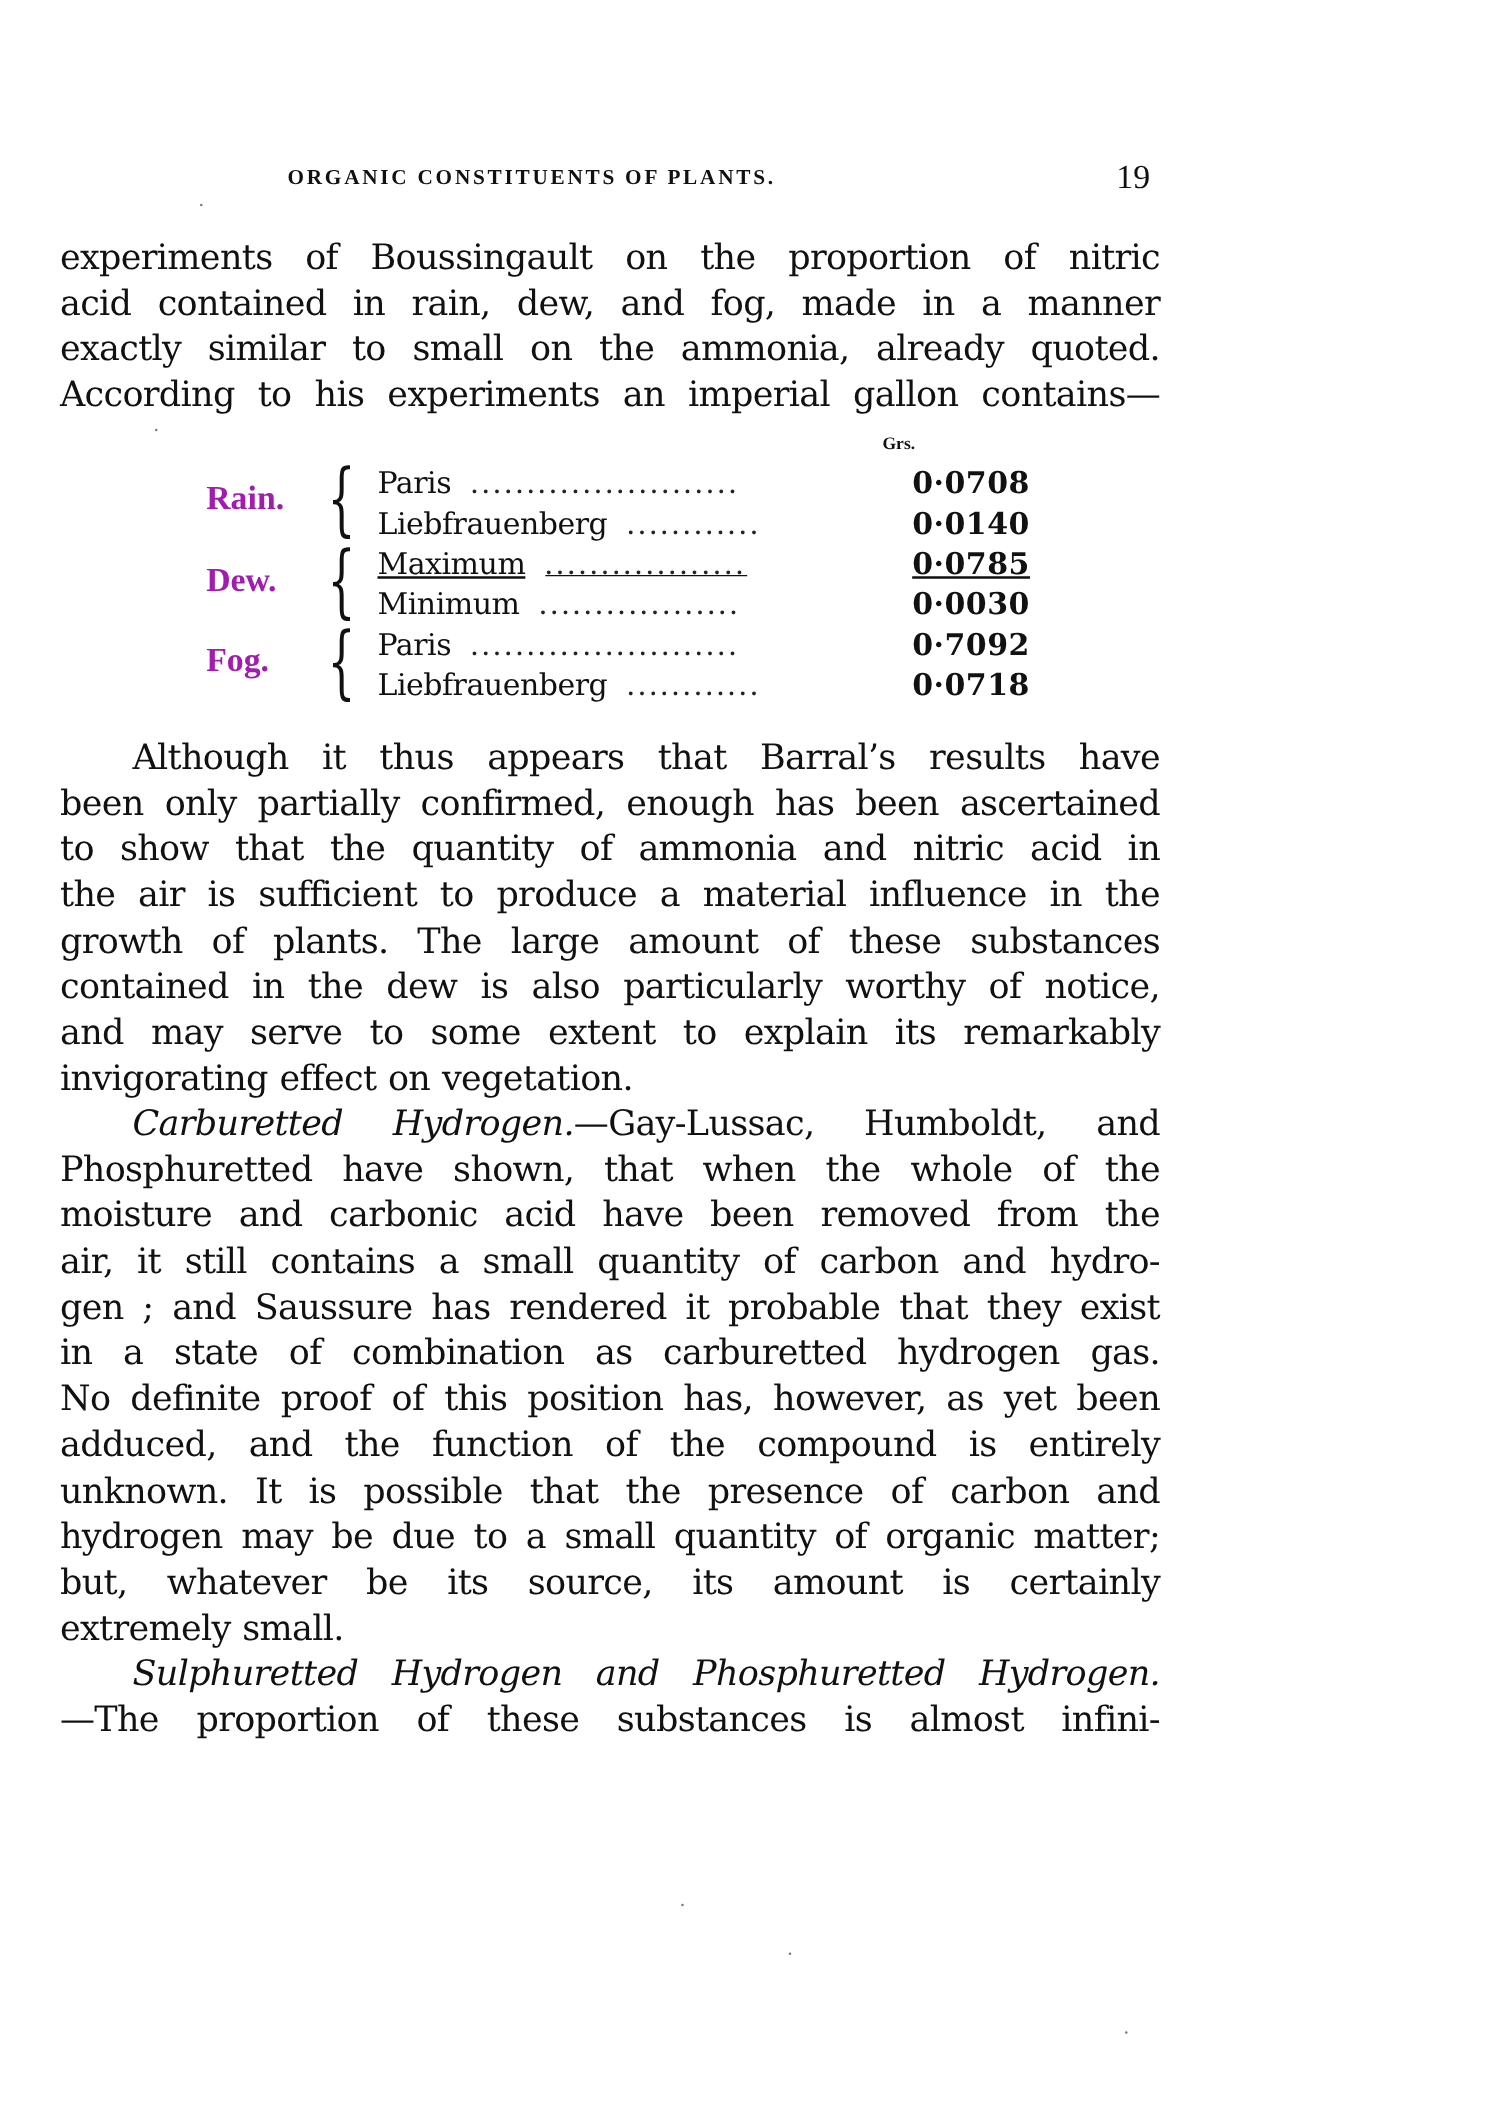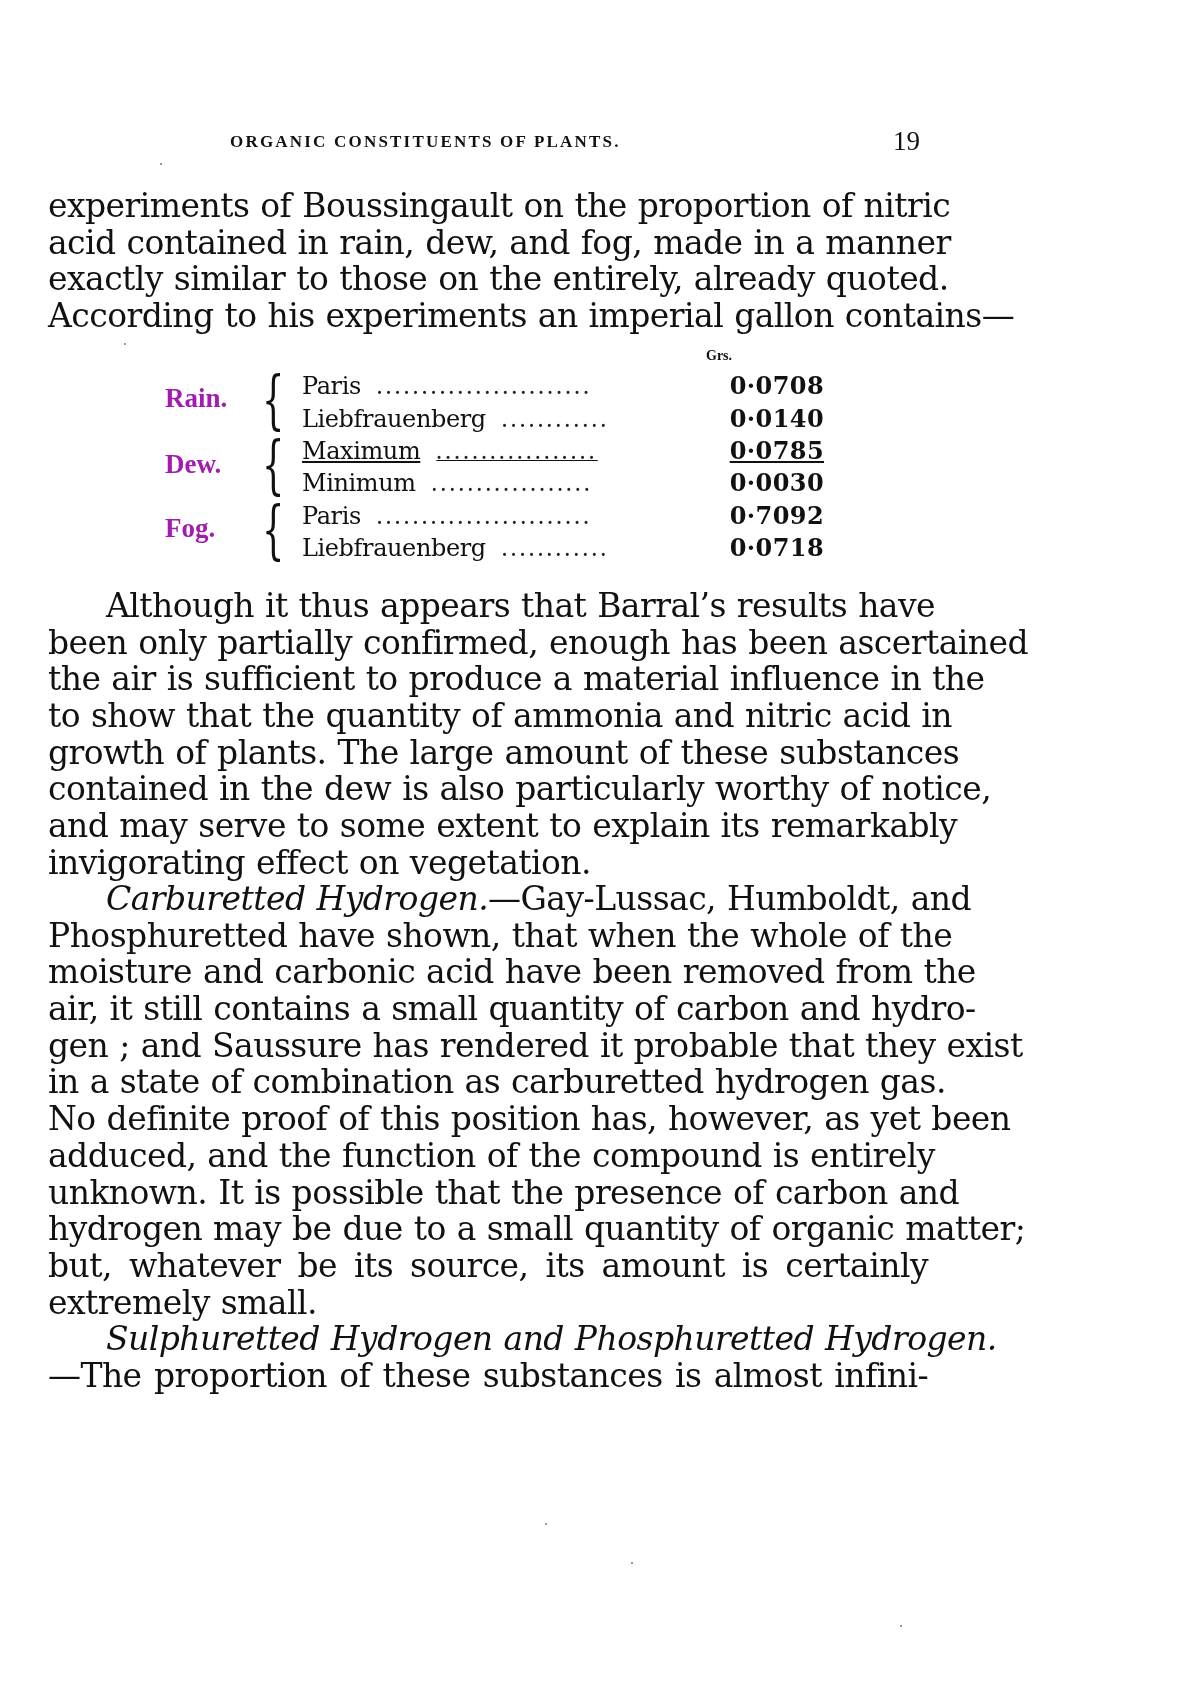--- a/index.html
+++ b/index.html
@@ -12,21 +12,21 @@
     position: absolute; top: 132px; left: 230px; width: 525px;
     font-family: "Liberation Serif", serif; font-weight: bold; font-size: 17px;
     letter-spacing: 2.2px; text-transform: uppercase; white-space: nowrap;
   }
   .page-number {
     position: absolute; top: 126px; left: 893px;
     font-family: "Liberation Serif", serif; font-size: 27px;
   }
   .body-block {
     position: absolute; left: 48px; width: 880px;
-    font-family: "DejaVu Serif", serif; font-size: 33px; line-height: 36.7px;
+    font-family: "DejaVu Serif", serif; font-size: 28px; line-height: 36.7px;
     text-align: justify; letter-spacing: -0.55px; word-spacing: 1px;
   }
   .body-block .line { display: block; text-align: justify; text-align-last: justify; white-space: nowrap; height: 36.7px; }
   .body-block .line.last { text-align-last: left; }
   .body-block .line.indent { padding-left: 58px; }
   .body-block em { font-style: italic; }
 
   .table-wrap { position: absolute; left: 0; top: 0; }
   .grs {
     position: absolute; top: 348px; left: 706px;
@@ -57,21 +57,21 @@
 <body>
 
 <div class="page">
 
   <div class="header-title">Organic Constituents of Plants.</div>
   <div class="page-number">19</div>
 
   <div class="body-block" style="top:188px;">
     <span class="line">experiments of Boussingault on the proportion of nitric</span>
     <span class="line">acid contained in rain, dew, and fog, made in a manner</span>
-    <span class="line">exactly similar to those on the entirely, already quoted.</span>
+    <span class="line">exactly similar to small on the ammonia, already quoted.</span>
     <span class="line">According to his experiments an imperial gallon contains—</span>
   </div>
 
   <div class="table-wrap">
     <div class="grs">Grs.</div>
 
     <div class="group-label" style="top:383px; left:165px;">Rain.</div>
     <div class="brace" style="top:368px; left:262px;">{</div>
     <div class="row" style="top:371px;">
       <span class="item">Paris</span>
@@ -107,22 +107,22 @@
     <div class="row" style="top:533px;">
       <span class="item">Liebfrauenberg</span>
       <span class="leader">............</span>
       <span class="value">0·0718</span>
     </div>
   </div>
 
   <div class="body-block" style="top:588px;">
     <span class="line indent">Although it thus appears that Barral’s results have</span>
     <span class="line">been only partially confirmed, enough has been ascertained</span>
+    <span class="line">to show that the quantity of ammonia and nitric acid in</span>
     <span class="line">the air is sufficient to produce a material influence in the</span>
-    <span class="line">to show that the quantity of ammonia and nitric acid in</span>
     <span class="line">growth of plants.  The large amount of these substances</span>
     <span class="line">contained in the dew is also particularly worthy of notice,</span>
     <span class="line">and may serve to some extent to explain its remarkably</span>
     <span class="line last">invigorating effect on vegetation.</span>
   </div>
 
   <div class="body-block" style="top:881px;">
     <span class="line indent"><em>Carburetted Hydrogen.</em><span>—Gay-Lussac, Humboldt, and</span></span>
     <span class="line">Phosphuretted have shown, that when the whole of the</span>
     <span class="line">moisture and carbonic acid have been removed from the</span>

